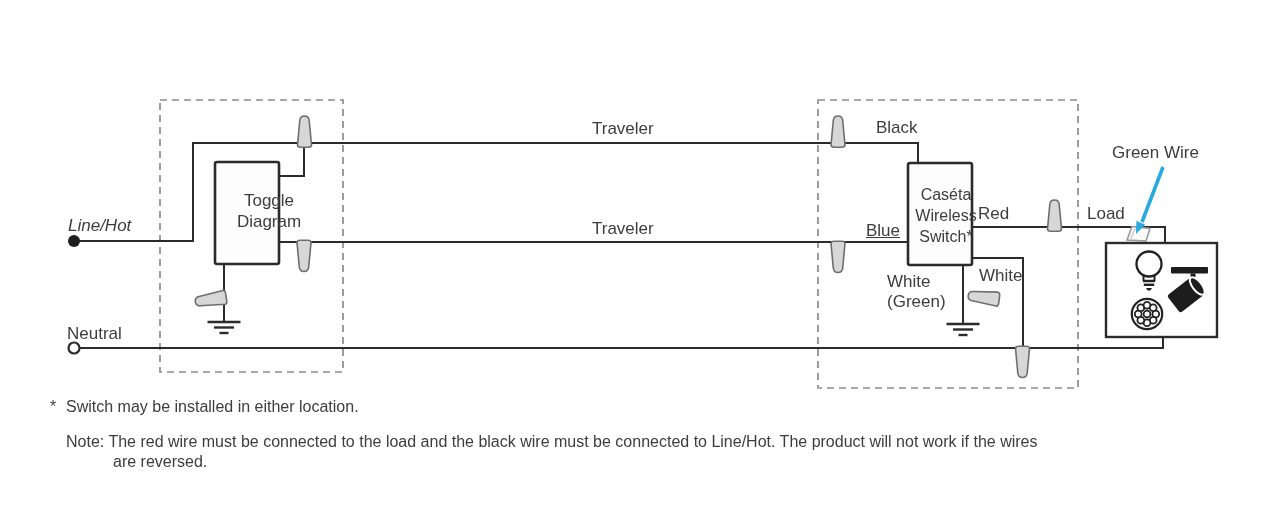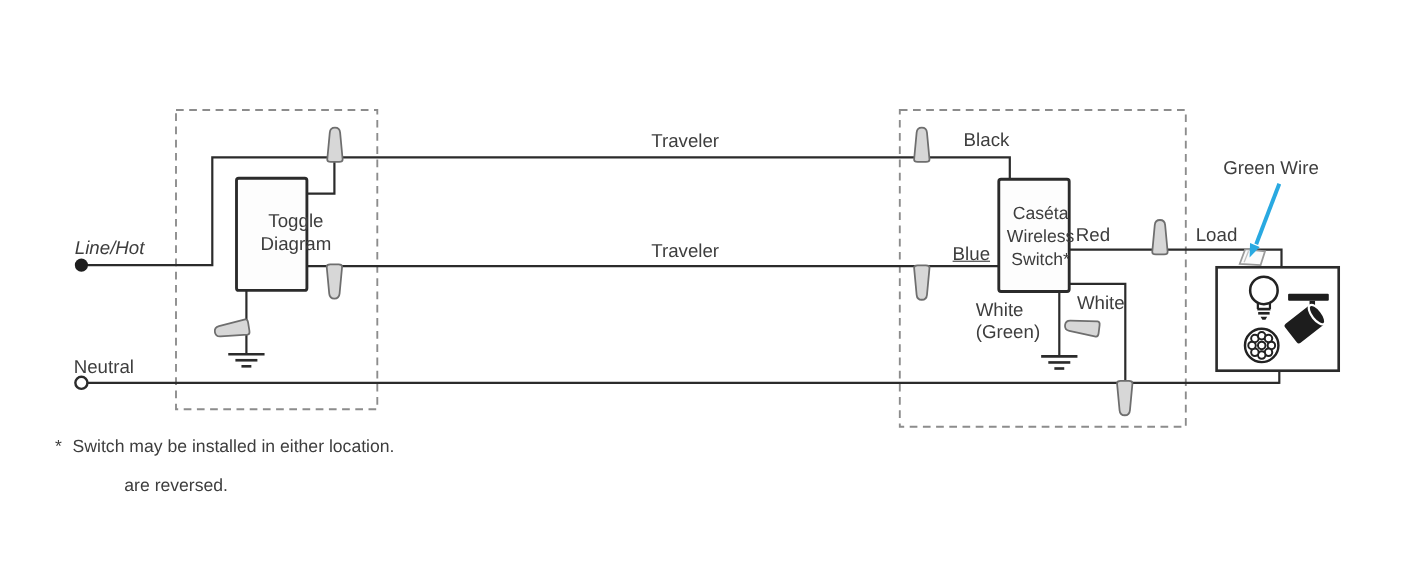--- a/index.html
+++ b/index.html
@@ -145,17 +145,18 @@
 
   <div class="lbl" style="left:1087px;top:205px;">Load</div>
   <div class="lbl" style="left:1112px;top:144px;">Green Wire</div>
 
   <div class="fnotes">
     <div class="fn1">
       <span class="star">*</span>
       <span>Switch may be installed in either location.</span>
     </div>
     <div class="note">
+      <div>Note: The red wire must be connected to the load and the black wire must be connected to Line/Hot. The product will not work if the wires</div>
       <div class="l2">are reversed.</div>
     </div>
   </div>
 
 </div>
 
 </body></html>

